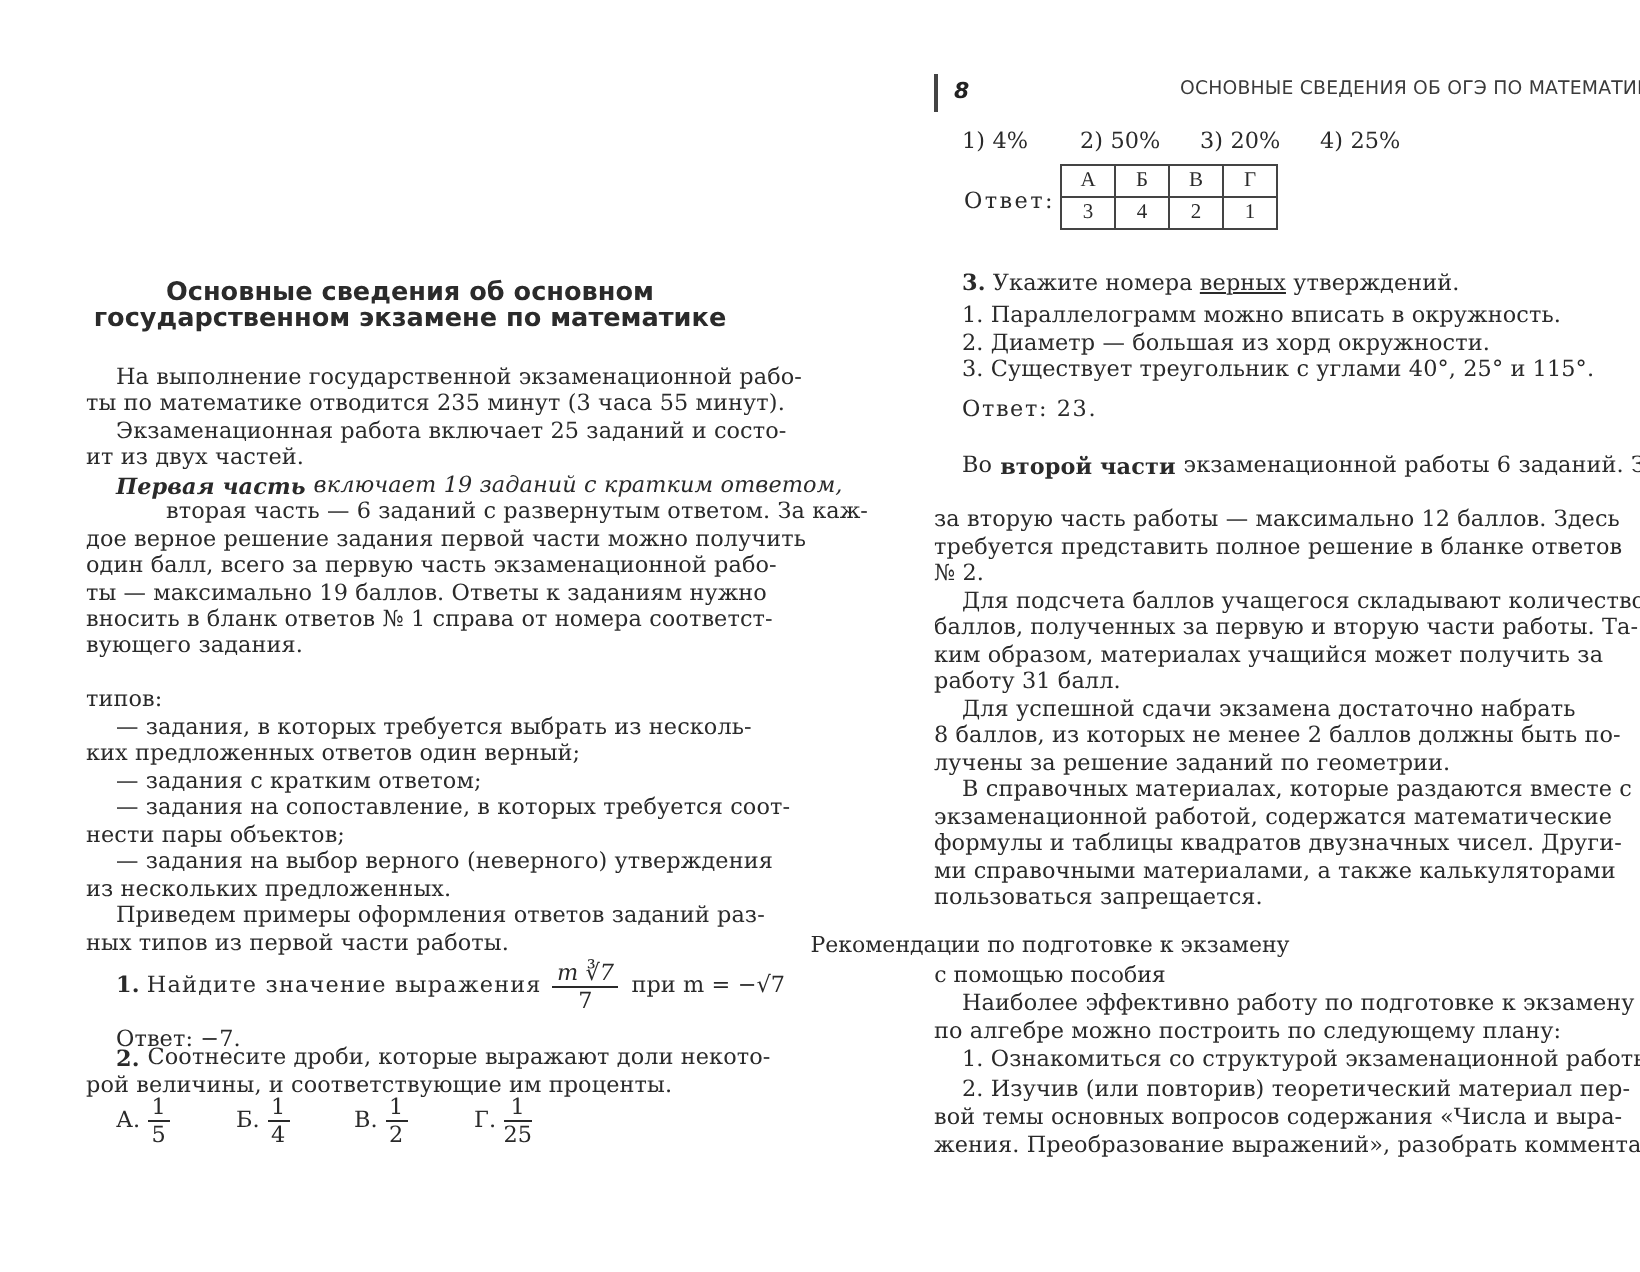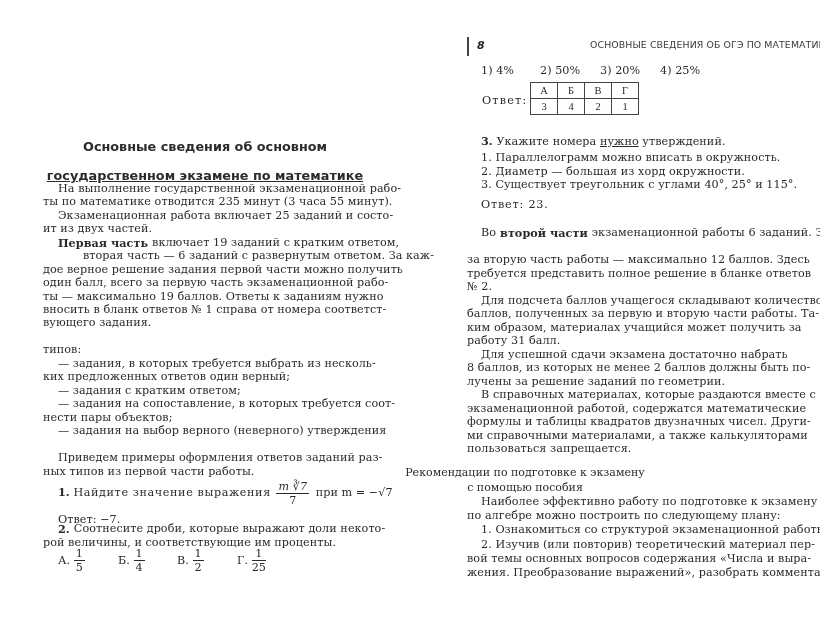--- a/index.html
+++ b/index.html
@@ -26,43 +26,44 @@
   table.ans { position:absolute; left:120px; top:82px; border-collapse:collapse; font-size:10.5px; }
   table.ans td { border:1px solid #444; width:26px; height:15px; text-align:center; padding:0;
                  font-family:"Liberation Serif","DejaVu Serif",serif; }
   .rec { position:absolute; left:0; width:410px; text-align:center; white-space:nowrap; font-weight:normal; font-size:11px; }
 </style>
 </head>
 <body>
 
 <div id="left-page" class="page">
   <div class="title" style="top:139px;">Основные сведения об основном</div>
-  <div class="title" style="top:168px;text-decoration:underline;">государственном экзамене по математике</div>
+  <div class="title" style="top:152px;">государственном экзамене по математике</div>
 
   <div class="ln just" style="left:58px;width:294px;top:182px;">На выполнение государственной экзаменационной рабо-</div>
   <div class="ln" style="left:43px;top:195px;">ты по математике отводится 235 минут (3 часа 55 минут).</div>
   <div class="ln just" style="left:58px;width:294px;top:209px;">Экзаменационная работа включает 25 заданий и состо-</div>
   <div class="ln" style="left:43px;top:222px;">ит из двух частей.</div>
-  <div class="ln" style="left:58px;width:294px;top:236px;display:flex;justify-content:space-between;">
+  <div class="ln" style="left:58px;width:294px;top:236px;display:flex;justify-content:space-between;font-style:italic;">
     <b>Первая часть</b>
     <span style="flex:1;margin-left:4px;" class="just">включает 19 заданий с кратким ответом,</span>
   </div>
   <div class="ln just" style="left:43px;width:309px;top:249px;margin-left:40px;">вторая часть — 6 заданий с развернутым ответом. За каж-</div>
   <div class="ln just" style="left:43px;width:309px;top:263px;">дое верное решение задания первой части можно получить</div>
   <div class="ln just" style="left:43px;width:309px;top:276px;">один балл, всего за первую часть экзаменационной рабо-</div>
   <div class="ln just" style="left:43px;width:309px;top:290px;">ты — максимально 19 баллов. Ответы к заданиям нужно</div>
   <div class="ln just" style="left:43px;width:309px;top:303px;">вносить в бланк ответов № 1 справа от номера соответст-</div>
   <div class="ln" style="left:43px;top:316px;">вующего задания.</div>
   <div class="ln" style="left:43px;top:343px;">типов:</div>
   <div class="ln just" style="left:58px;width:294px;top:357px;">— задания, в которых требуется выбрать из несколь-</div>
   <div class="ln" style="left:43px;top:370px;">ких предложенных ответов один верный;</div>
   <div class="ln" style="left:58px;top:384px;">— задания с кратким ответом;</div>
   <div class="ln just" style="left:58px;width:294px;top:397px;">— задания на сопоставление, в которых требуется соот-</div>
   <div class="ln" style="left:43px;top:411px;">нести пары объектов;</div>
   <div class="ln just" style="left:58px;width:294px;top:424px;">— задания на выбор верного (неверного) утверждения</div>
+  <div class="ln" style="left:43px;top:438px;">из нескольких предложенных.</div>
   <div class="ln just" style="left:58px;width:294px;top:451px;">Приведем примеры оформления ответов заданий раз-</div>
   <div class="ln" style="left:43px;top:465px;">ных типов из первой части работы.</div>
 
   <div class="ln" style="left:58px;top:477px;line-height:30px;">
     <b>1.</b>
     <span style="letter-spacing:0.6px;">Найдите значение выражения</span>
     <span class="frac it" style="margin-left:2px;">
       <span class="num">m ∛7</span>
       <span class="den" style="font-style:normal;">7</span>
     </span>
@@ -130,21 +131,21 @@
       <td>4</td>
       <td>2</td>
       <td>1</td>
     </tr>
   </tbody>
     </table>
 
   <div class="ln" style="left:71px;top:134px;">
     <b>3.</b>
     <span>Укажите номера</span>
-    <span class="u">нужно</span>
+    <span class="u">верных</span>
     <span>утверждений.</span>
   </div>
   <div class="ln" style="left:71px;top:151px;">1. Параллелограмм можно вписать в окружность.</div>
   <div class="ln" style="left:71px;top:165px;">2. Диаметр — большая из хорд окружности.</div>
   <div class="ln" style="left:71px;top:178px;">3. Существует треугольник с углами 40°, 25° и 115°.</div>
   <div class="ln" style="left:71px;top:198px;letter-spacing:0.8px;">Ответ: 23.</div>
 
   <div class="ln" style="left:71px;width:297px;top:226px;display:flex;">
     <span>Во</span>
     <b style="margin-left:4px;">второй части</b>

